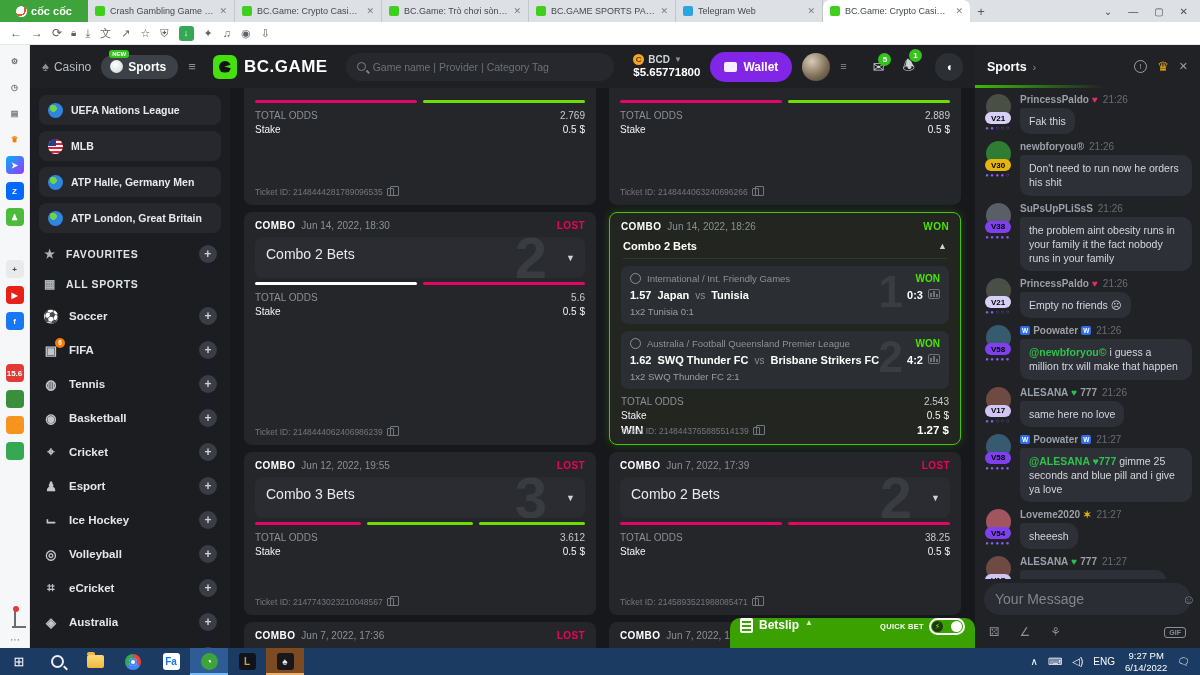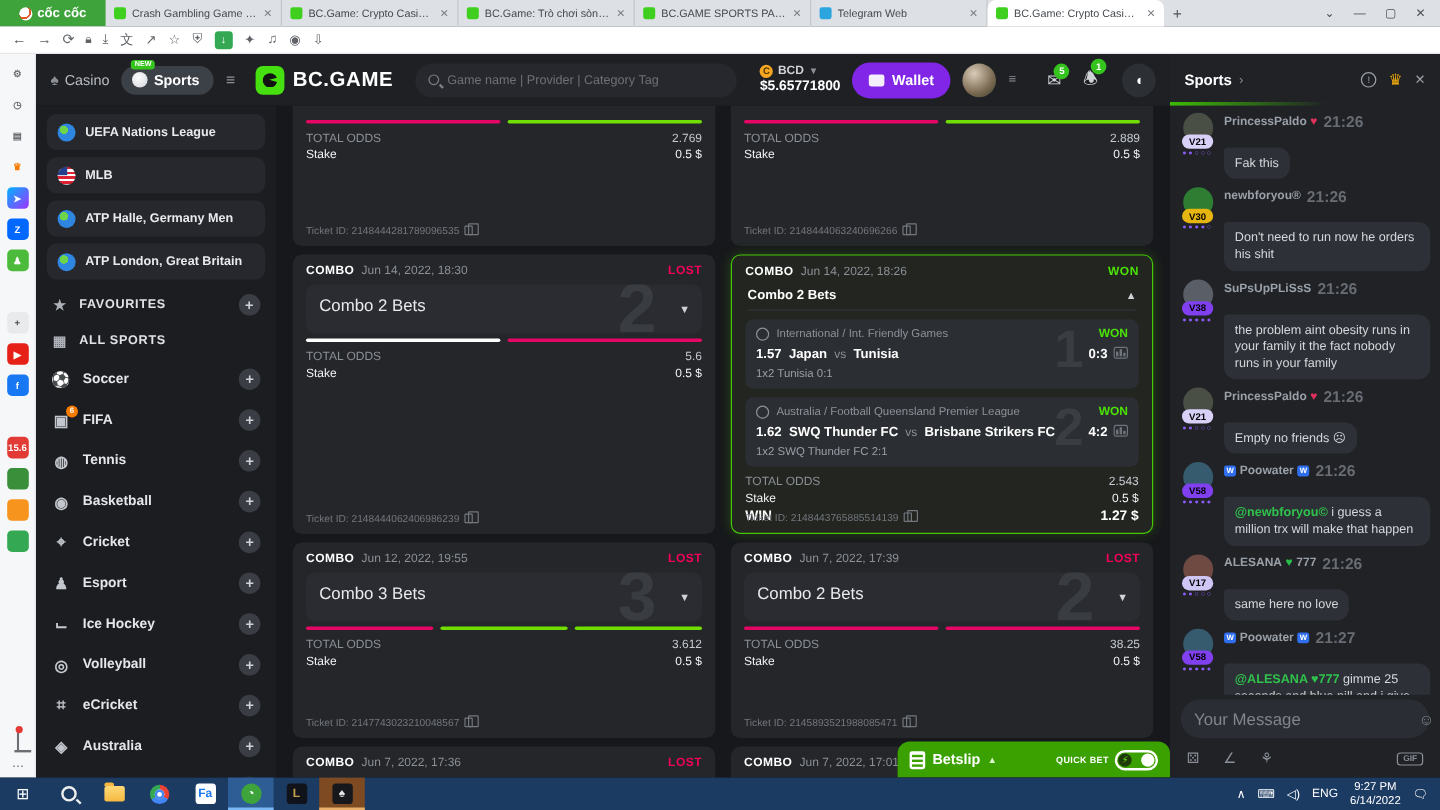--- a/index.html
+++ b/index.html
@@ -110,21 +110,21 @@
   .leg-won{margin-left:auto;color:#4ae304;font-weight:bold;font-size:10px}
   .leg-match{display:flex;align-items:center;gap:6px;margin-top:5px;font-size:11px;color:#fff;font-weight:bold}
   .leg-vs{color:#8b9097;font-weight:normal;font-size:10px}
   .leg-score{margin-left:auto;display:flex;align-items:flex-start;gap:5px}
   .stat-ic{width:12px;height:10px;border:1px solid #6f747b;border-radius:2px;display:flex;align-items:flex-end;gap:1px;padding:1px}
   .stat-ic i{width:2px;background:#6f747b;display:block}
   .leg-pick{margin-top:5px;font-size:9.5px;color:#9b9fa6}
   .leg-wm{position:absolute;right:46px;top:4px;font-size:44px;font-weight:bold;color:#3a3d42;line-height:1}
   .spacer90{height:92px}.spacer42{height:40px}
 
-  .betslip{position:absolute;right:0;bottom:0;width:227px;height:30px;background:#3ba100;border-radius:10px 10px 0 0;display:flex;align-items:center;gap:6px;padding:0 10px;z-index:5}
+  .betslip{position:absolute;right:0;bottom:0;width:245px;height:30px;background:#3ba100;border-radius:10px 10px 0 0;display:flex;align-items:flex-start;gap:6px;padding:0 10px;z-index:5}
   .bs-ic{width:13px;height:15px;background:#fff;border-radius:2px;position:relative}
   .bs-ic::after{content:"";position:absolute;left:2px;top:3px;width:9px;height:2px;background:#3ba100;box-shadow:0 4px 0 #3ba100,0 8px 0 #3ba100}
   .bs-label{color:#fff;font-weight:bold;font-size:12px}
   .bs-up{color:#d9f7c8;font-size:8px}
   .qb{margin-left:auto;display:flex;align-items:center;gap:5px}
   .qb-label{color:#fff;font-size:7.5px;font-weight:bold;letter-spacing:.3px}
   .toggle{width:36px;height:17px;border:2px solid #fff;border-radius:10px;display:flex;align-items:center;padding:1px;gap:2px}
   .tg-bolt{width:11px;height:11px;border-radius:50%;background:#1e3a08;color:#6fe020;font-size:8px;display:flex;align-items:center;justify-content:center}
   .tg-knob{width:11px;height:11px;border-radius:50%;background:#fff;margin-left:auto}
 
@@ -138,23 +138,23 @@
   .trophy{color:#e8a70c;font-size:13px}
   .chat-underline{position:absolute;left:0;bottom:0;width:130px;height:3px;background:linear-gradient(90deg,#3dbb07,rgba(61,187,7,0))}
   .msgs{flex:1;overflow:hidden;padding:6px 8px 0}
   .msg{display:flex;gap:7px;margin-bottom:7px}
   .avcol{width:30px;flex:none;display:flex;flex-direction:column;align-items:center}
   .av{width:25px;height:25px;border-radius:50%;flex:none}
   .vip{margin-top:-7px;padding:1.5px 6px;border-radius:8px;font-size:8px;font-weight:bold;z-index:1}
   .dots{font-size:6px;letter-spacing:1.5px;color:#8a5cf5;margin-top:1px}
   .mbody{flex:1;min-width:0}
   .mname{font-size:10px;color:#9aa0a8;font-weight:bold;display:flex;gap:3px;align-items:center;flex-wrap:wrap}
-  .mtime{color:#686d74;font-weight:bold;font-size:13px;margin-left:2px}
+  .mtime{color:#686d74;font-weight:normal;font-size:10px;margin-left:2px}
   .wbadge{background:#2f6fed;color:#fff;font-size:6.5px;font-weight:bold;padding:1px 2px;border-radius:2px}
-  .bubble{display:inline-block;background:#2d3036;border-radius:3px 10px 10px 10px;padding:6px 9px;font-size:10.5px;color:#d4d7db;margin-top:14px;line-height:1.35;max-width:100%}
+  .bubble{display:inline-block;background:#2d3036;border-radius:3px 10px 10px 10px;padding:6px 9px;font-size:10.5px;color:#d4d7db;margin-top:3px;line-height:1.35;max-width:100%}
   .mention{color:#2fc24c;font-weight:bold}
   .chat-inputrow{flex:none;margin:4px 9px 2px;background:#2a2d33;border-radius:17px;display:flex;align-items:center;padding:0 11px;height:32px;gap:6px}
   .chat-inputrow input{flex:1;background:transparent;border:none;outline:none;color:#c6cad0;font-size:14px}
   .chat-inputrow input::placeholder{color:#80858d}
   .smiley{color:#80858d;font-size:13px}
   .chat-tools{flex:none;display:flex;align-items:center;gap:20px;padding:8px 14px 9px;color:#8a8f98;font-size:12px}
   .gif{margin-left:auto;border:1px solid #8a8f98;border-radius:3px;font-size:7px;font-weight:bold;padding:1px 4px}
 
   
   .taskbar{position:absolute;left:0;right:0;bottom:0;height:27px;background:#1c3b63;display:flex;align-items:center;color:#fff}

